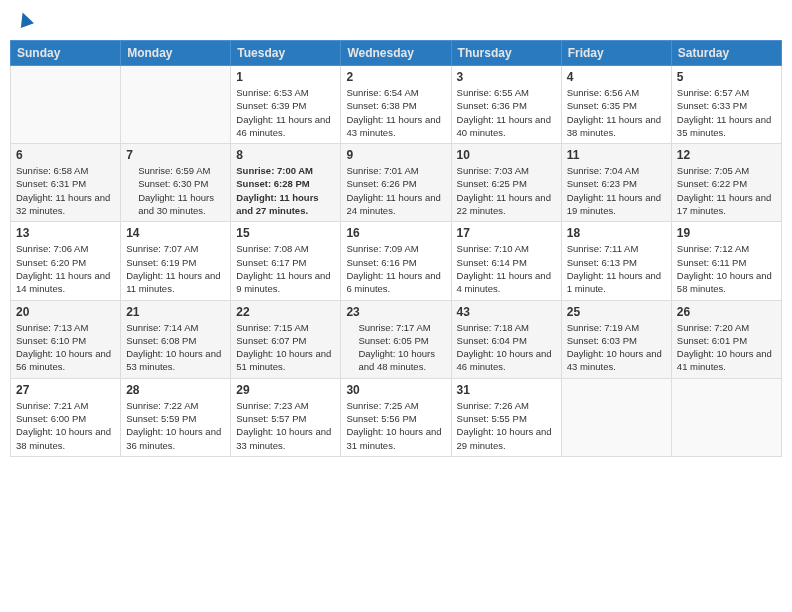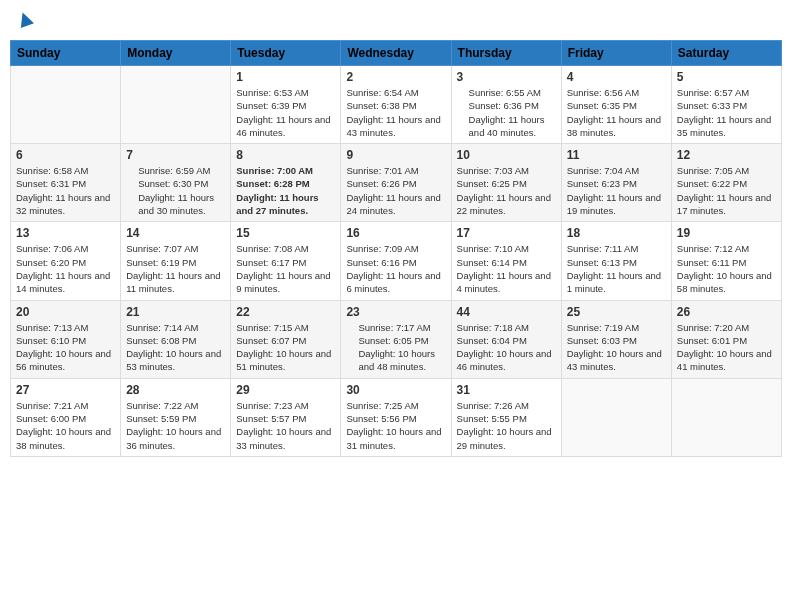--- a/index.html
+++ b/index.html
@@ -48,21 +48,21 @@
       font-size: 13px;
       color: #555;
     }
     .calendar {
       width: 100%;
       border-collapse: collapse;
       border: 1px solid #ccc;
     }
     .calendar th {
       background-color: #2a7abf;
-      color: #000000;
+      color: #e5e5e5;
       font-size: 12px;
       font-weight: bold;
       padding: 5px 6px;
       border: 1px solid #4a90d0;
       text-align: left;
     }
     .calendar td {
       vertical-align: top;
       border: 1px solid #ddd;
       padding: 4px 5px;
@@ -138,21 +138,21 @@
 Daylight: 11 hours and 46 minutes.</div>
         </td>
         <td>
           <span class="day-num">2</span>
           <div class="day-info" style="white-space: pre-line;">Sunrise: 6:54 AM
 Sunset: 6:38 PM
 Daylight: 11 hours and 43 minutes.</div>
         </td>
         <td>
           <span class="day-num">3</span>
-          <div class="day-info" style="white-space: pre-line; margin-left: 12px;">Sunrise: 6:55 AM
+          <div class="day-info" style="white-space: pre-line;">Sunrise: 6:55 AM
 Sunset: 6:36 PM
 Daylight: 11 hours and 40 minutes.</div>
         </td>
         <td>
           <span class="day-num">4</span>
           <div class="day-info" style="white-space: pre-line;">Sunrise: 6:56 AM
 Sunset: 6:35 PM
 Daylight: 11 hours and 38 minutes.</div>
         </td>
         <td>
@@ -269,21 +269,21 @@
 Sunset: 6:07 PM
 Daylight: 10 hours and 51 minutes.</div>
         </td>
         <td>
           <span class="day-num">23</span>
           <div class="day-info" style="white-space: pre-line; margin-left: 12px;">Sunrise: 7:17 AM
 Sunset: 6:05 PM
 Daylight: 10 hours and 48 minutes.</div>
         </td>
         <td>
-          <span class="day-num">44</span>
+          <span class="day-num">43</span>
           <div class="day-info" style="white-space: pre-line;">Sunrise: 7:18 AM
 Sunset: 6:04 PM
 Daylight: 10 hours and 46 minutes.</div>
         </td>
         <td>
           <span class="day-num">25</span>
           <div class="day-info" style="white-space: pre-line;">Sunrise: 7:19 AM
 Sunset: 6:03 PM
 Daylight: 10 hours and 43 minutes.</div>
         </td>

